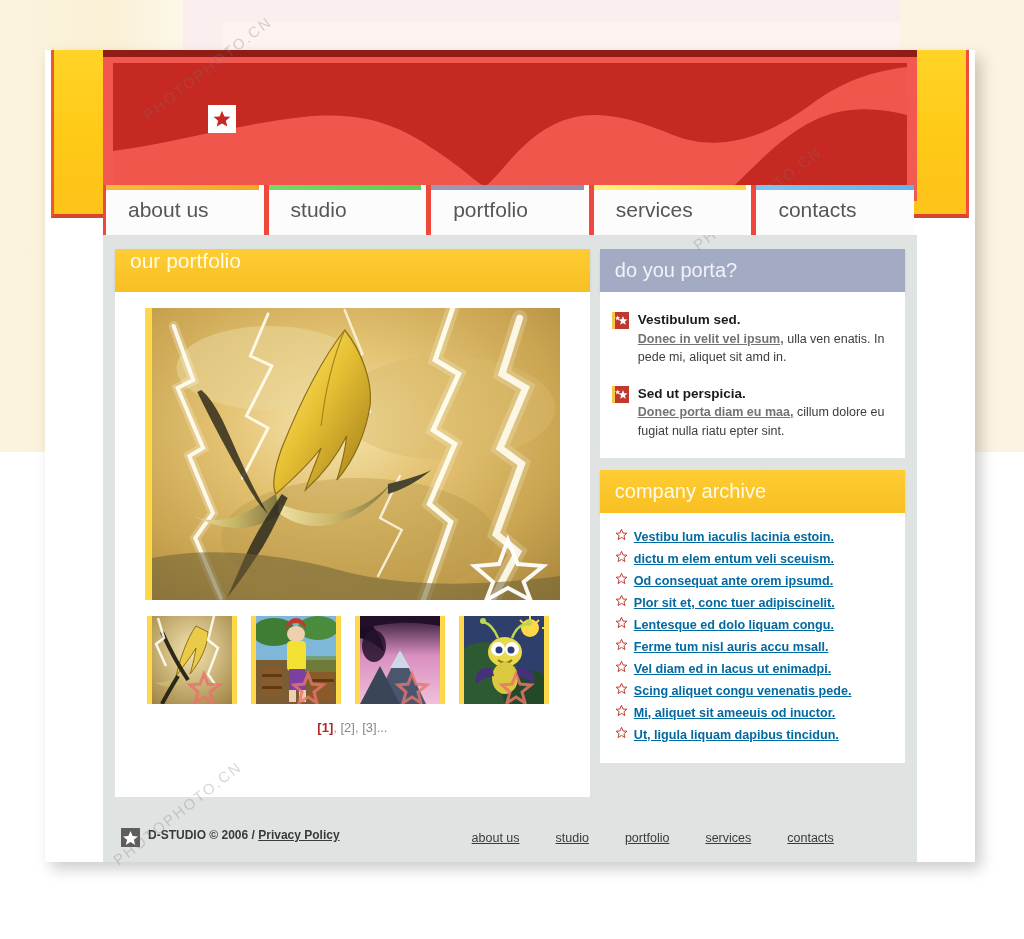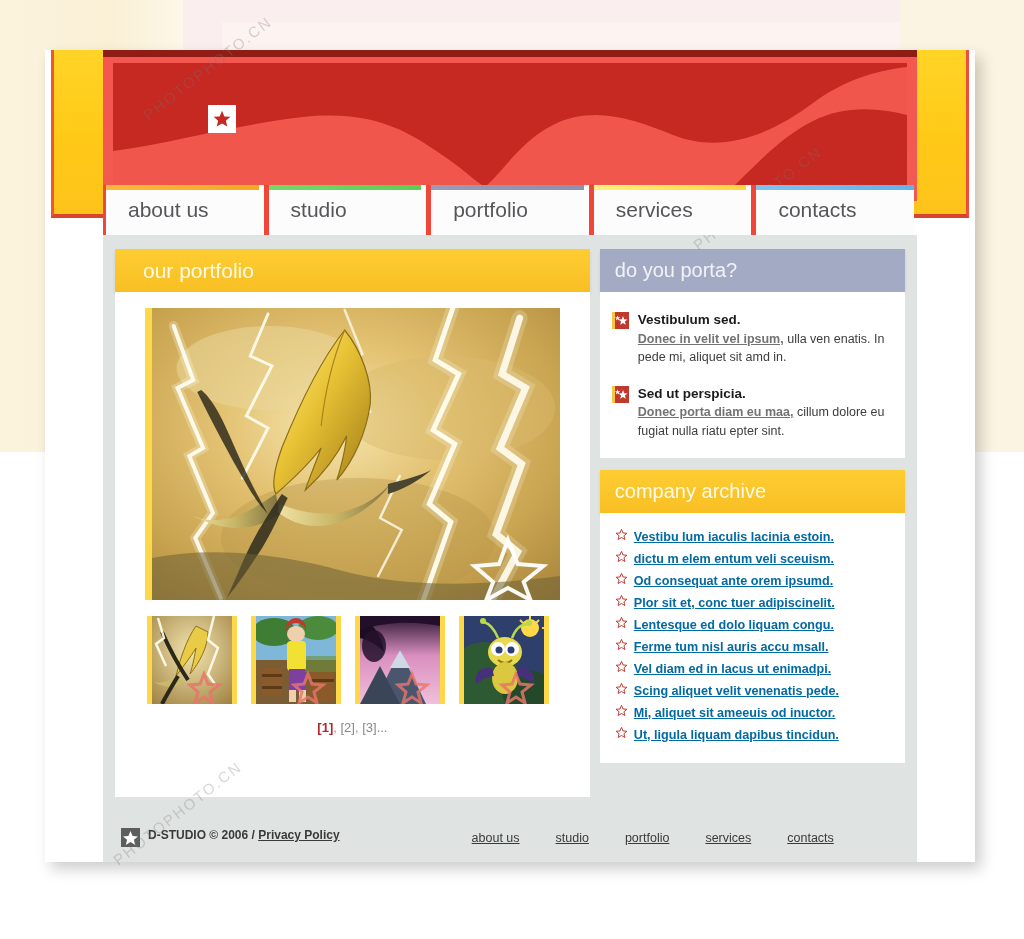--- a/index.html
+++ b/index.html
@@ -126,21 +126,21 @@
     padding: 14px 12px 12px 12px;
   }
   #content-inner { display: flex; gap: 10px; }
 
   
   #left-col { width: 487px; }
   #portfolio-header {
     height: 43px;
     background: linear-gradient(to bottom,#fecd33,#f8bf23);
     color: #fffbe8; font-size: 21px;
-    display: flex; align-items: center; padding-left: 28px;
+    display: flex; padding-left: 15px;
     box-shadow: 0 2px 3px rgba(0,0,0,0.10);
   }
   #portfolio-body {
     background: #ffffff; padding: 16px 0 8px 0;
     min-height: 505px;
   }
   #main-image-wrap {
     margin: 0 auto; width: 415px; height: 292px;
     border-left: 7px solid #ffd84a;
     position: relative; overflow: hidden;
@@ -527,21 +527,21 @@
           <div class="archive-item">
             <span class="archive-star"><svg width="13" height="13" viewBox="0 0 24 24">
                   <polygon points="12,2.5 14.8,9.2 22,9.7 16.5,14.3 18.3,21.3 12,17.4 5.7,21.3 7.5,14.3 2,9.7 9.2,9.2" fill="none" stroke="#c0392f" stroke-width="1.8"></polygon>
                 </svg></span>
             <span class="archive-link">Vel diam ed in lacus ut enimadpi.</span>
           </div>
           <div class="archive-item">
             <span class="archive-star"><svg width="13" height="13" viewBox="0 0 24 24">
                   <polygon points="12,2.5 14.8,9.2 22,9.7 16.5,14.3 18.3,21.3 12,17.4 5.7,21.3 7.5,14.3 2,9.7 9.2,9.2" fill="none" stroke="#c0392f" stroke-width="1.8"></polygon>
                 </svg></span>
-            <span class="archive-link">Scing aliquet velit venenatis pede.</span>
+            <span class="archive-link">Scing aliquet congu venenatis pede.</span>
           </div>
           <div class="archive-item">
             <span class="archive-star"><svg width="13" height="13" viewBox="0 0 24 24">
                   <polygon points="12,2.5 14.8,9.2 22,9.7 16.5,14.3 18.3,21.3 12,17.4 5.7,21.3 7.5,14.3 2,9.7 9.2,9.2" fill="none" stroke="#c0392f" stroke-width="1.8"></polygon>
                 </svg></span>
             <span class="archive-link">Mi, aliquet sit ameeuis od inuctor.</span>
           </div>
           <div class="archive-item">
             <span class="archive-star"><svg width="13" height="13" viewBox="0 0 24 24">
                   <polygon points="12,2.5 14.8,9.2 22,9.7 16.5,14.3 18.3,21.3 12,17.4 5.7,21.3 7.5,14.3 2,9.7 9.2,9.2" fill="none" stroke="#c0392f" stroke-width="1.8"></polygon>

